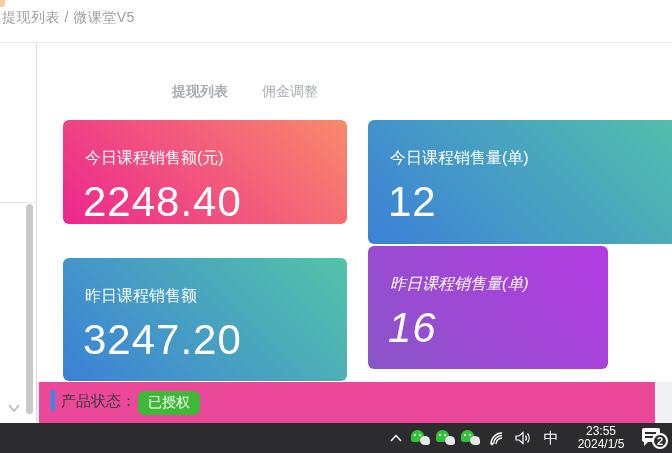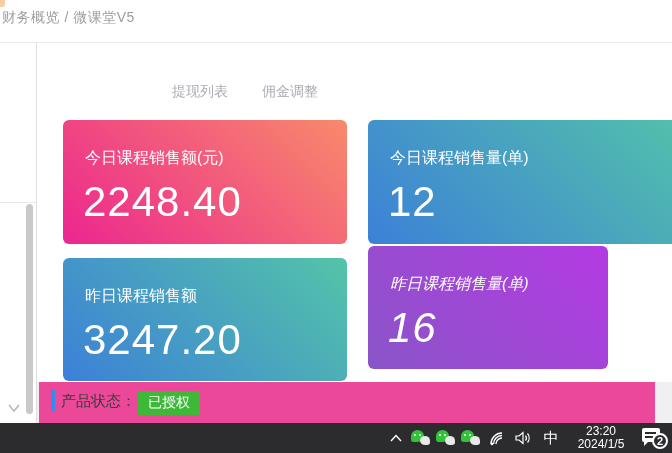--- a/index.html
+++ b/index.html
@@ -13,38 +13,38 @@
 
   
   .sidebar{position:absolute;left:0;top:43px;width:37px;height:380px;background:#fff;border-right:1px solid #dfdfdf;}
   .sidebar-divider{position:absolute;left:0;top:159px;width:36px;height:1px;background:#e8e8e8;}
   .scroll-thumb{position:absolute;left:26px;top:161px;width:7px;height:210px;background:#c9c9c9;border-radius:4px;}
   .sidebar-chevron{position:absolute;left:7px;top:360px;color:#b6b6b6;}
 
   
   .tab-active{position:absolute;left:63px;top:71px;width:87px;height:42px;background:#fff;border:1px solid #dcdfe6;border-bottom:none;border-radius:3px 3px 0 0;display:flex;align-items:center;justify-content:center;font-size:14px;color:#303133;cursor:pointer;}
   .tab{position:absolute;top:71px;height:42px;width:72px;display:flex;align-items:center;justify-content:center;font-size:14px;color:#a9acb3;cursor:pointer;}
-  .tab2{left:164px;}
+  .tab2{left:164px;font-weight:bold;}
   .tab3{left:254px;}
 
   
   .card{position:absolute;border-radius:6px;color:#fff;}
   .card .label{position:absolute;left:22px;top:28px;font-size:16px;font-weight:400;}
   .card .value{position:absolute;left:20px;top:58px;font-size:42px;letter-spacing:1px;}
-  .card1{left:63px;top:120px;width:284px;height:124px;}
+  .card1{left:63px;top:120px;width:284px;height:104px;}
   .card2{left:368px;top:120px;width:338px;height:124px;}
   .card3{left:63px;top:258px;width:284px;height:123px;}
   .card4{left:368px;top:246px;width:240px;height:123px;font-style:italic;}
 
   
   .status-band{position:absolute;left:37px;top:382px;width:635px;height:41px;background:#f0f0f2;}
   .status-panel{position:absolute;left:2px;top:0;width:616px;height:41px;background:#ec4899;}
   .status-accent{position:absolute;left:12px;top:8px;width:4px;height:21px;border-radius:1px;}
   .status-label{position:absolute;left:22px;top:10px;font-size:15px;color:#3c3c3c;}
-  .status-badge{position:absolute;left:99px;top:9px;height:24px;padding:0 10px;border-radius:1px;color:#fff;font-size:14px;display:flex;align-items:center;}
+  .status-badge{position:absolute;left:99px;top:9px;height:24px;padding:0 10px;border-radius:6px;color:#fff;font-size:14px;display:flex;align-items:center;}
 
   
   .taskbar{position:absolute;left:0;top:423px;width:672px;height:30px;background:#2c2c2e;display:flex;align-items:center;justify-content:flex-end;color:#fff;}
   .tray{display:flex;align-items:center;height:30px;}
   .tray-item{height:30px;display:flex;align-items:center;justify-content:center;cursor:pointer;}
   .wechat{position:relative;width:24px;height:20px;}
   .wechat .big{position:absolute;left:1px;top:2px;width:13px;height:12px;background:#34c23a;border-radius:50% 50% 50% 20%;}
   .wechat .small{position:absolute;left:10px;top:8px;width:10px;height:9px;background:#e9e9e9;border-radius:50% 50% 30% 50%;}
   .wechat .dot{position:absolute;width:2px;height:2px;border-radius:50%;}
   .ime{font-size:15px;color:#fff;width:26px;text-align:center;}
@@ -55,21 +55,21 @@
   .notif .line{position:absolute;height:2px;background:#2c2c2e;left:7px;}
   .notif .badge{position:absolute;left:14px;top:10px;width:16px;height:16px;background:#2c2c2e;border:2px solid #fff;border-radius:50%;font-size:11px;font-weight:bold;color:#fff;display:flex;align-items:center;justify-content:center;}
 </style>
 </head>
 <body>
 
 <div id="screen">
 
   <div class="topbar">
     <div class="corner-frag"></div>
-    <div class="breadcrumb">财务概览 / 微课堂V5</div>
+    <div class="breadcrumb">提现列表 / 微课堂V5</div>
   </div>
 
   <div class="sidebar">
     <div class="sidebar-divider"></div>
     <div class="scroll-thumb"></div>
     <svg class="sidebar-chevron" width="14" height="10" viewBox="0 0 14 10">
         <polyline points="2,2 7,8 12,2" fill="none" stroke="#b6b6b6" stroke-width="1.5"></polyline>
       </svg>
   </div>
 
@@ -152,21 +152,21 @@
         <svg width="18" height="14" viewBox="0 0 18 14">
           <path d="M1,5 L4,5 L8,1.5 L8,12.5 L4,9 L1,9 Z" fill="none" stroke="#fff" stroke-width="1.2"></path>
           <path d="M10.5,4.5 A4,4 0 0 1 10.5,9.5" fill="none" stroke="#fff" stroke-width="1.2"></path>
           <path d="M12.5,2.5 A7,7 0 0 1 12.5,11.5" fill="none" stroke="#fff" stroke-width="1.2"></path>
         </svg>
       </div>
 
       <div class="tray-item ime">中</div>
 
       <div class="clock">
-        <div>23:20</div>
+        <div>23:55</div>
         <div>2024/1/5</div>
       </div>
 
       <div class="tray-item notif">
         <div class="bubble"></div>
         <div class="line" style="top:9px;width:11px"></div>
         <div class="line" style="top:13px;width:8px"></div>
         <div class="badge">2</div>
       </div>
 

